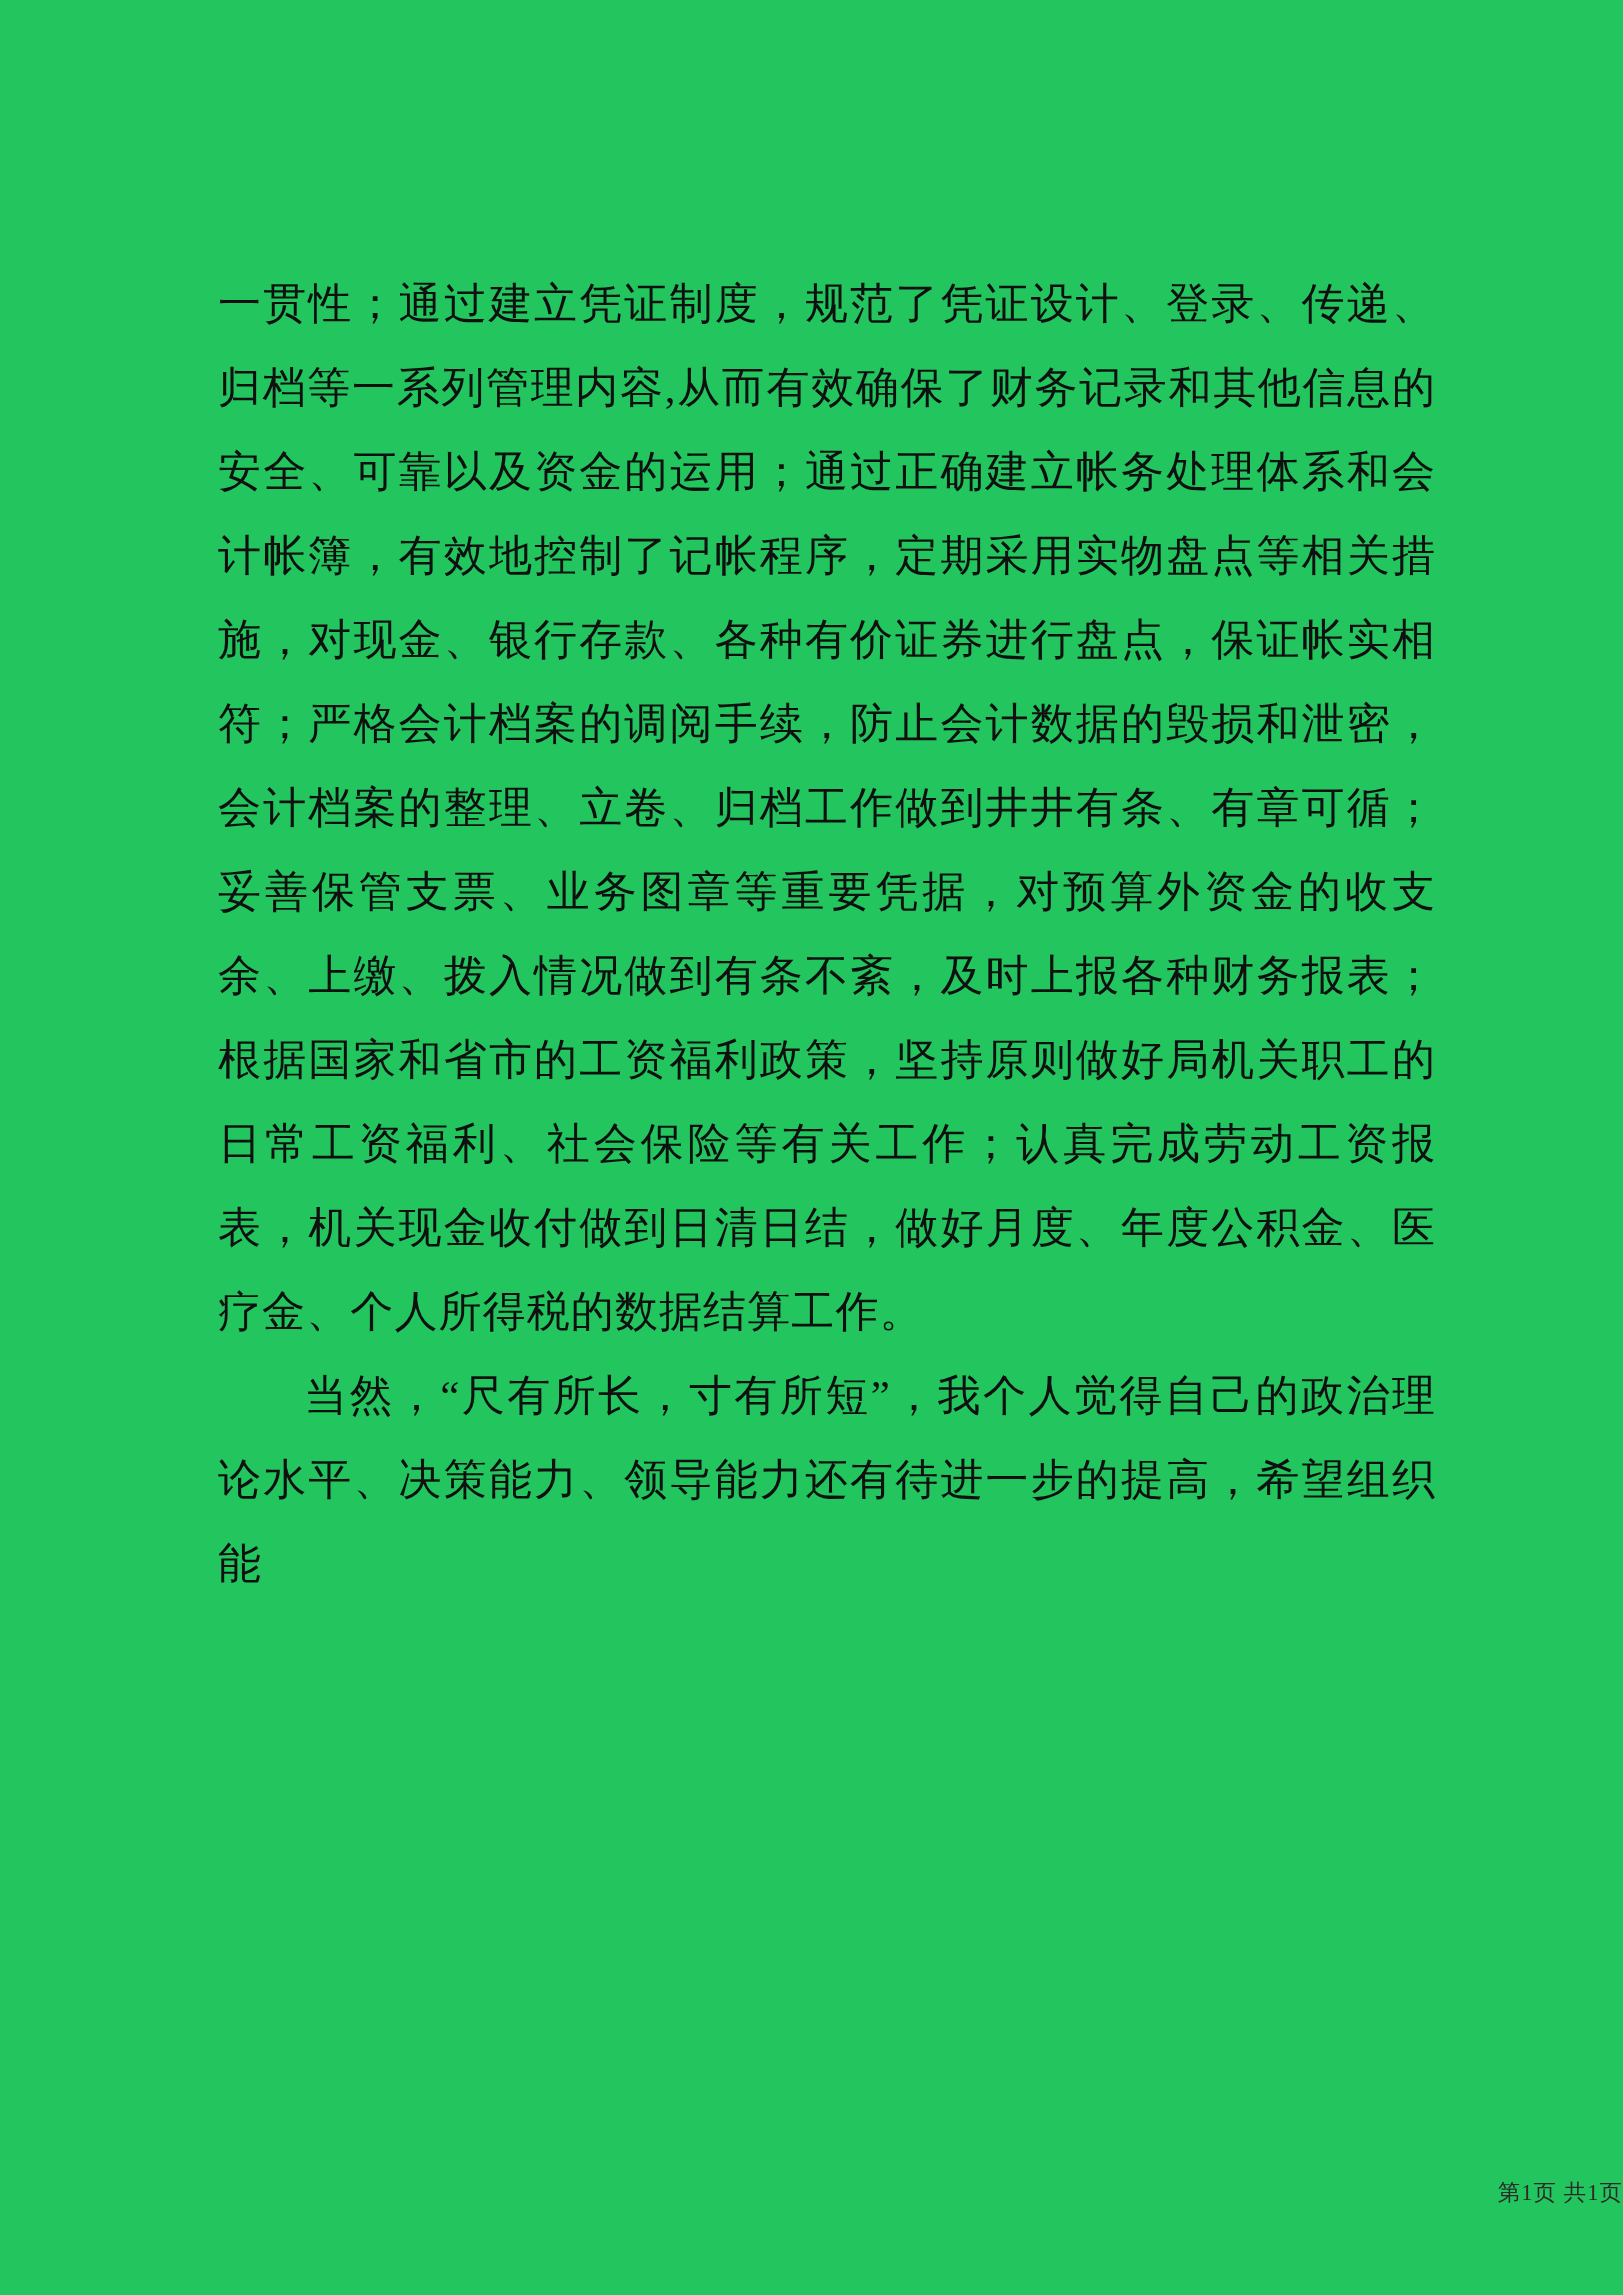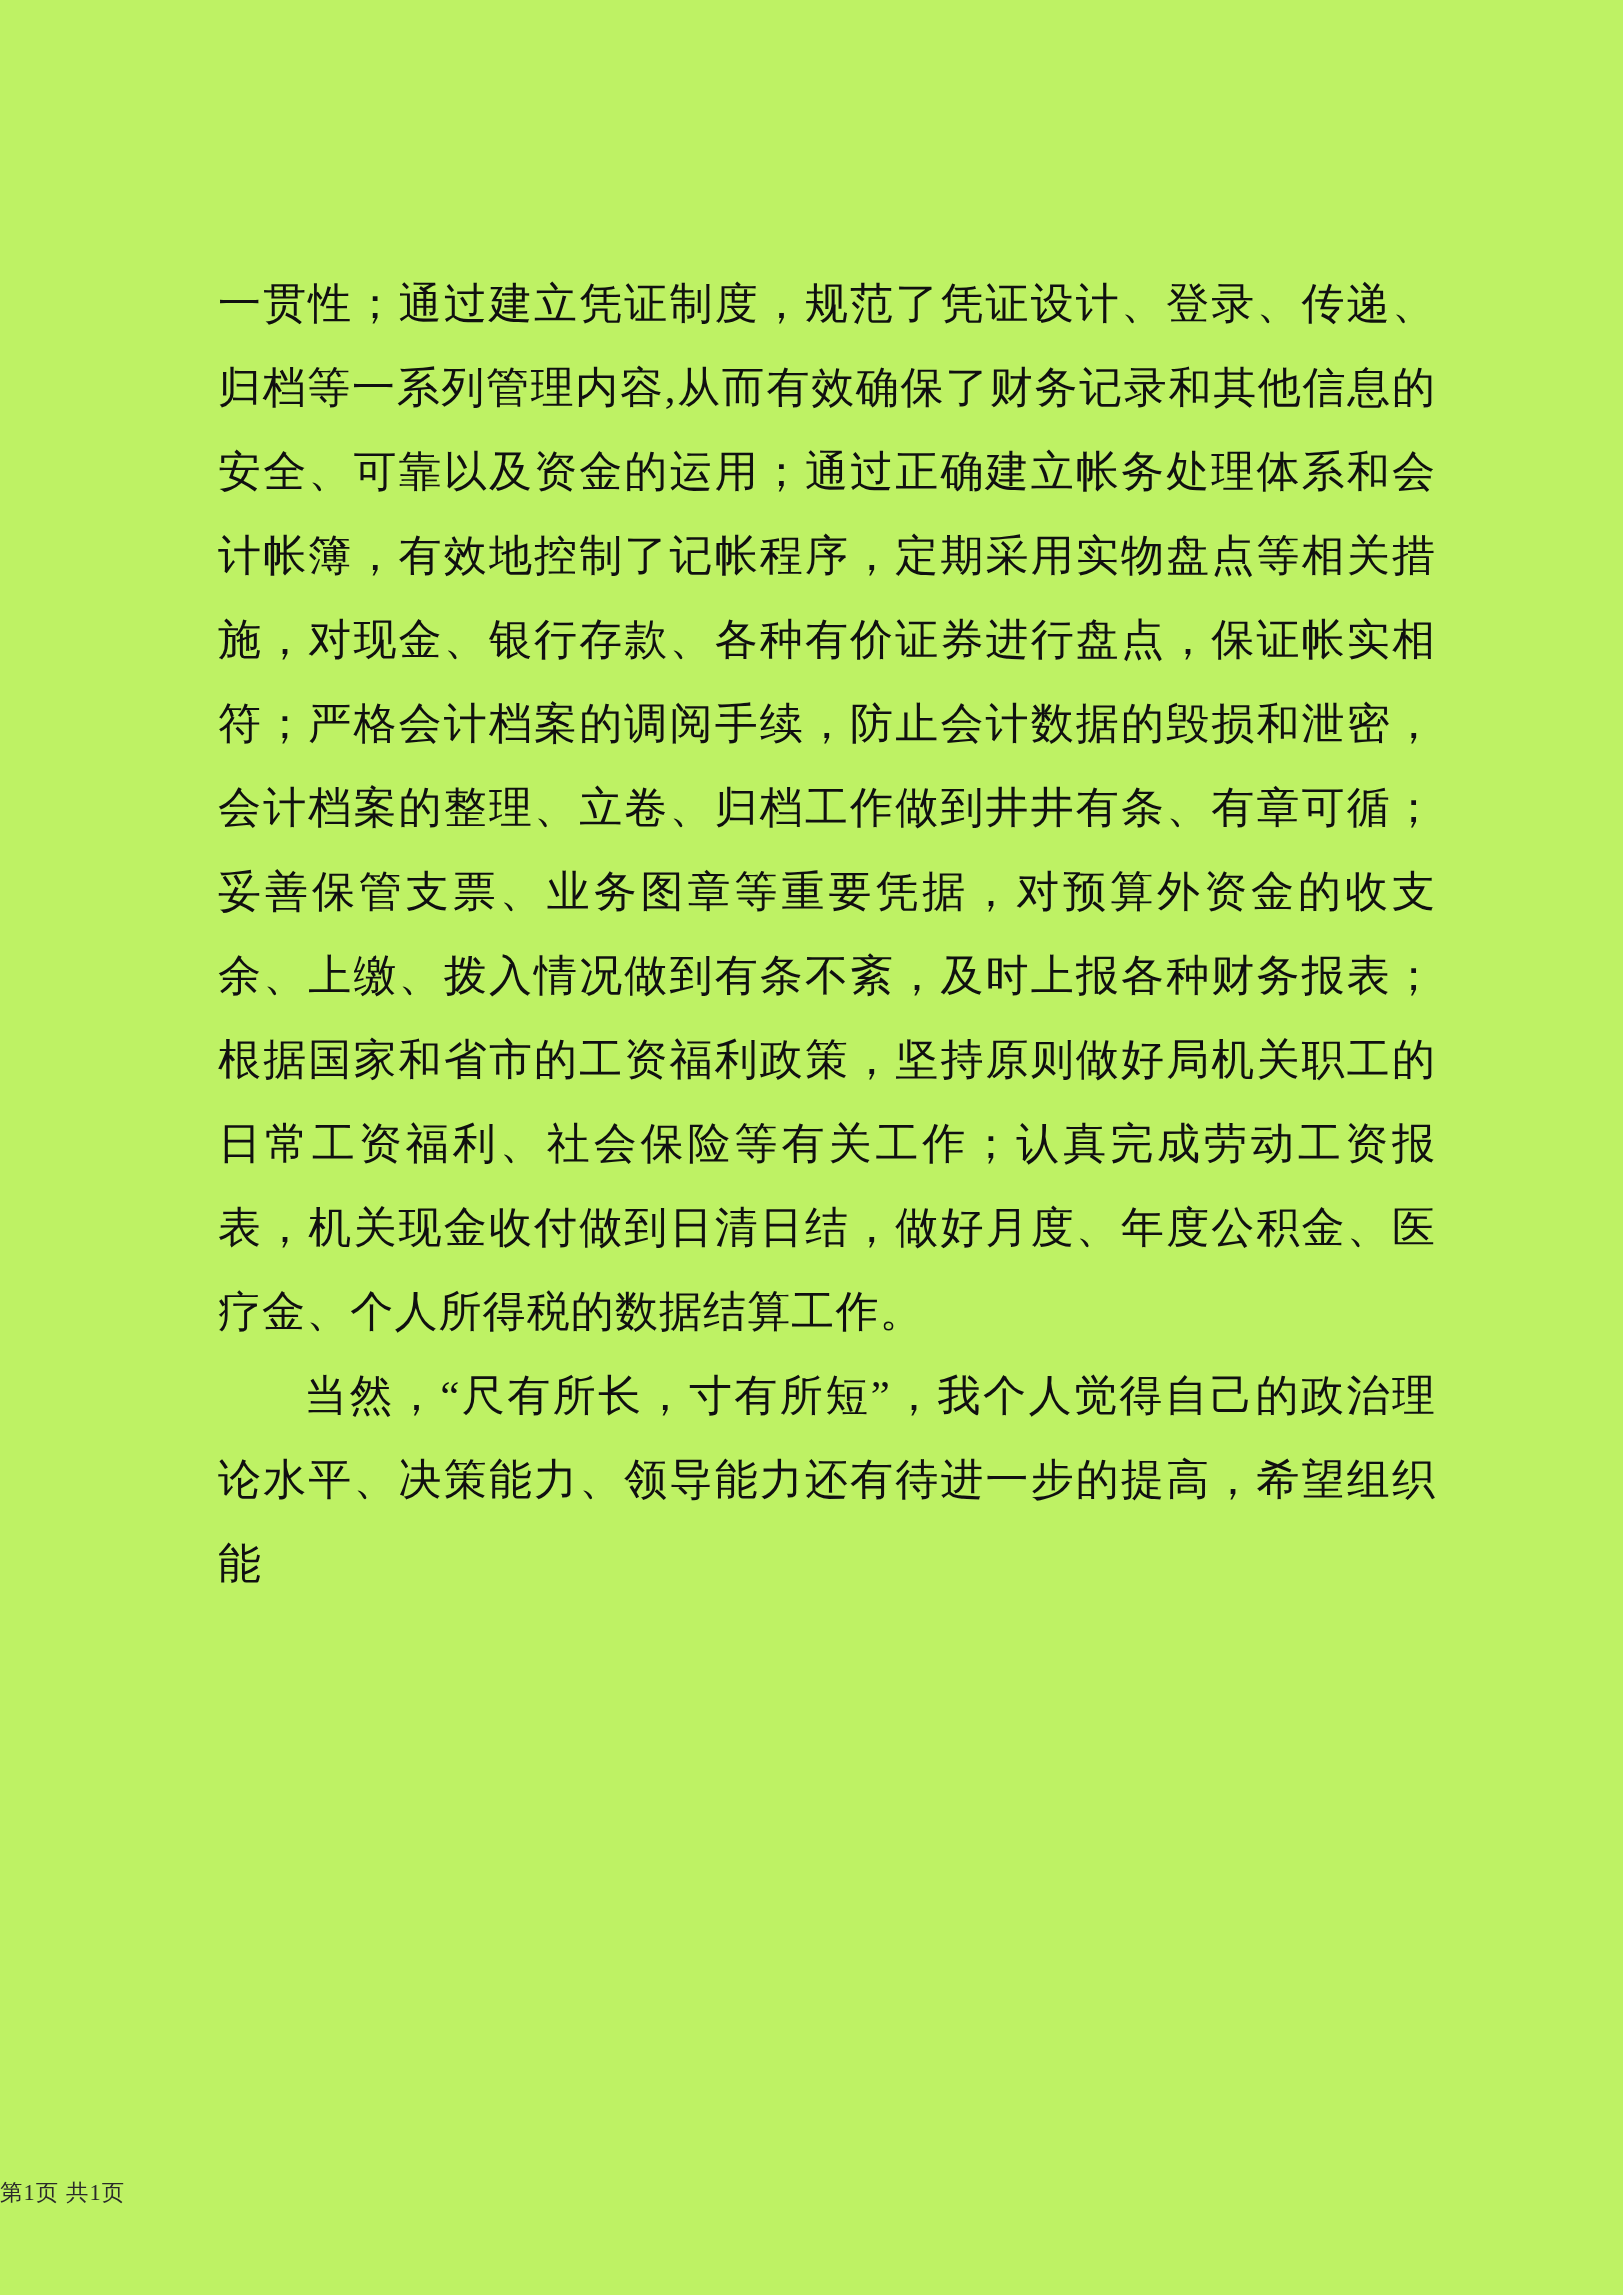--- a/index.html
+++ b/index.html
@@ -4,21 +4,21 @@
   <style>
     html, body {
       margin: 0;
       padding: 0;
       background: #ffffff;
     }
     .page {
       position: relative;
       width: 1623px;
       height: 2295px;
-      background: #bef264;
+      background: #22c55e;
       overflow: hidden;
       font-family: "Liberation Serif", "DejaVu Serif", serif;
       color: #101010;
     }
     .content {
       position: absolute;
       left: 218px;
       top: 262px;
       width: 1218px;
     }
@@ -34,21 +34,21 @@
       color: #101010;
     }
     .para.indent {
       text-indent: 2em;
     }
     .footer {
       position: absolute;
       left: 0;
       right: 0;
       bottom: 89px;
-      text-align: left;
+      text-align: right;
       font-size: 22.4px;
       line-height: 27px;
       letter-spacing: 1.1px;
       color: #2a2a2a;
     }
   </style>
 </head>
 <body>
 
 <div class="page">

